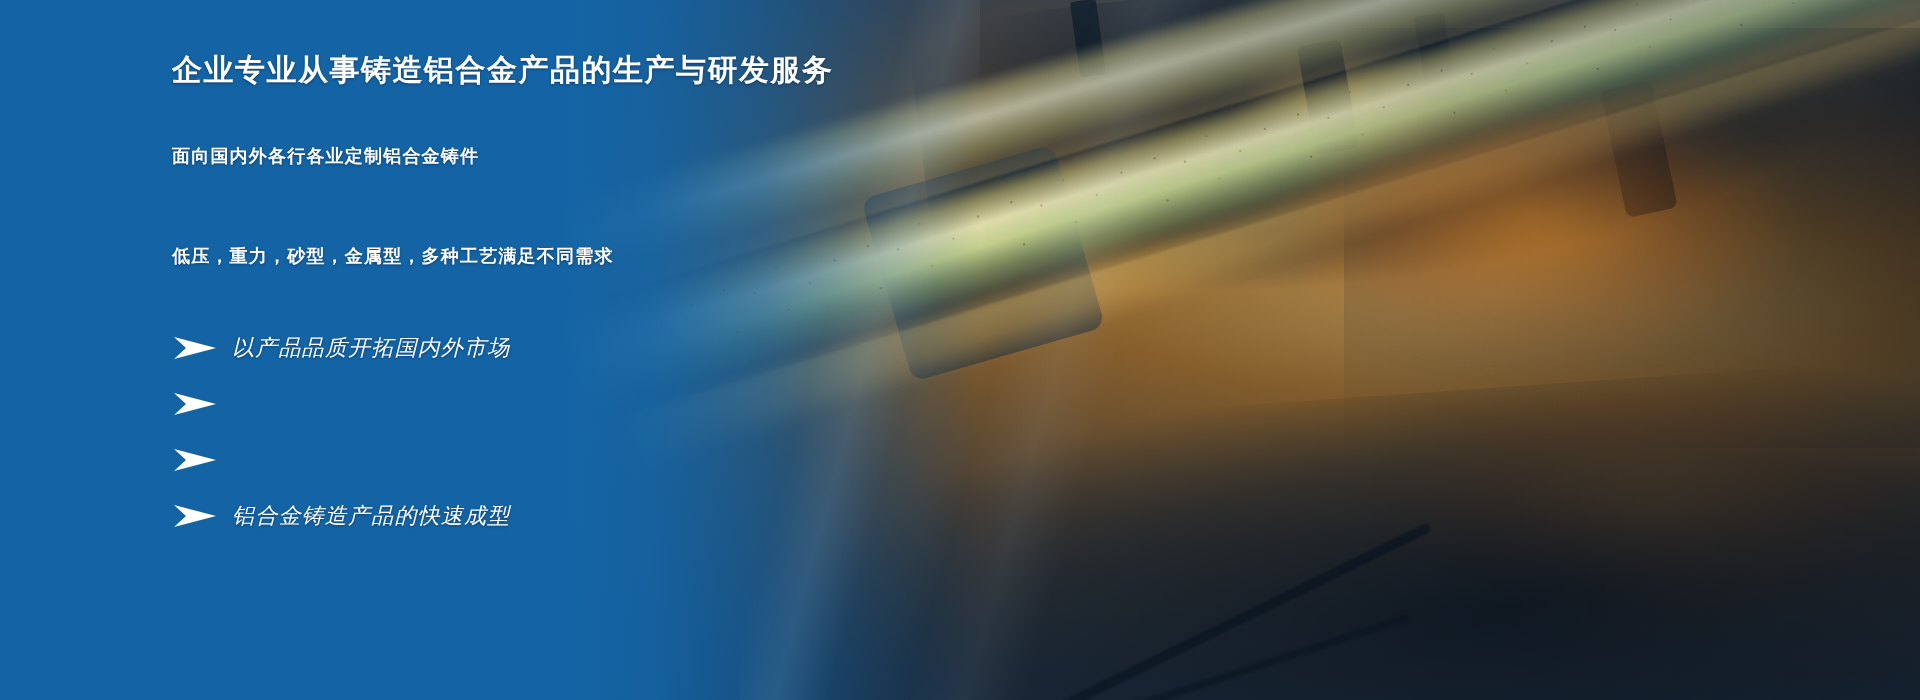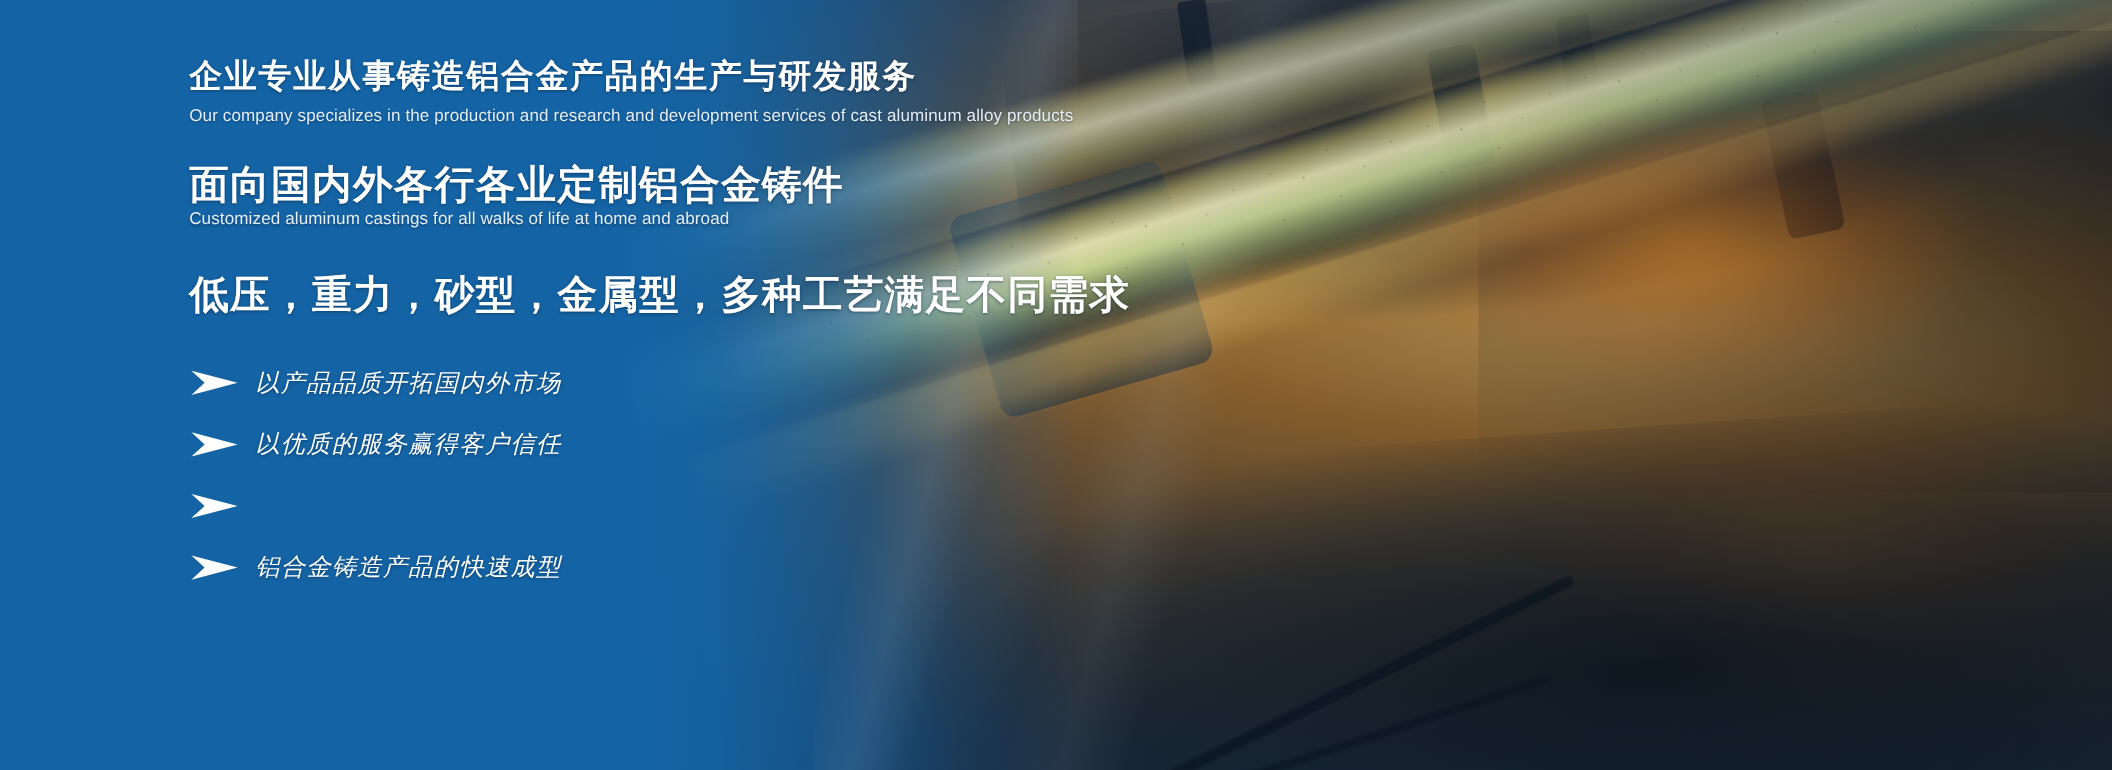--- a/index.html
+++ b/index.html
@@ -153,21 +153,21 @@
 
   .h-cn{
     color:#ffffff;font-size:30px;font-weight:700;letter-spacing:1.5px;
     line-height:1.2;white-space:nowrap;text-shadow:0 1px 3px rgba(0,20,44,.45);
   }
   .h-en{
     color:#e4edf6;font-size:15.5px;font-weight:400;letter-spacing:.1px;
     line-height:1.3;white-space:nowrap;text-shadow:0 1px 2px rgba(0,20,44,.40);
   }
   .h-cn-2{
-    color:#ffffff;font-size:36px;font-weight:700;letter-spacing:1.2px;
+    color:#ffffff;font-size:18px;font-weight:700;letter-spacing:1.2px;
     line-height:1.2;white-space:nowrap;text-shadow:0 1px 3px rgba(0,20,44,.45);
   }
 
   #row-title   {top:52px;}
   #row-subtitle{top:96px;}
   #row-title2  {top:146px;}
   #row-subtitle2{top:190px;}
   #row-title3  {top:218px;margin-top:28px;}
   #row-subtitle3{top:262px;}
 
@@ -215,43 +215,40 @@
 
   <div class="left-panel"></div>
   <div class="left-fade"></div>
   <div class="streak streak-1"></div>
   <div class="streak streak-2"></div>
 
   <div class="content">
 
     <div class="block h-cn" id="row-title">企业专业从事铸造铝合金产品的生产与研发服务</div>
 
-    <div class="block h-en" id="row-subtitle">Our company specializes in the production and research and development services of cast aluminum alloy products</div>
 
     <div class="block h-cn-2" id="row-title2">面向国内外各行各业定制铝合金铸件</div>
 
-    <div class="block h-en" id="row-subtitle2">Customized aluminum castings for all walks of life at home and abroad</div>
 
     <div class="block h-cn-2" id="row-title3">低压，重力，砂型，金属型，多种工艺满足不同需求</div>
 
 
     <div class="bullets">
 
       <div class="bullet">
         <svg class="arrow" viewBox="0 0 46 28">
           <path d="M2 3 L44 14 L2 25 L14 14 Z" fill="#ffffff"></path>
         </svg>
         <span class="bullet-label">以产品品质开拓国内外市场</span>
       </div>
 
       <div class="bullet">
         <svg class="arrow" viewBox="0 0 46 28">
           <path d="M2 3 L44 14 L2 25 L14 14 Z" fill="#ffffff"></path>
         </svg>
-        <span class="bullet-label">以优质的服务赢得客户信任</span>
       </div>
 
       <div class="bullet">
         <svg class="arrow" viewBox="0 0 46 28">
           <path d="M2 3 L44 14 L2 25 L14 14 Z" fill="#ffffff"></path>
         </svg>
       </div>
 
       <div class="bullet">
         <svg class="arrow" viewBox="0 0 46 28">

